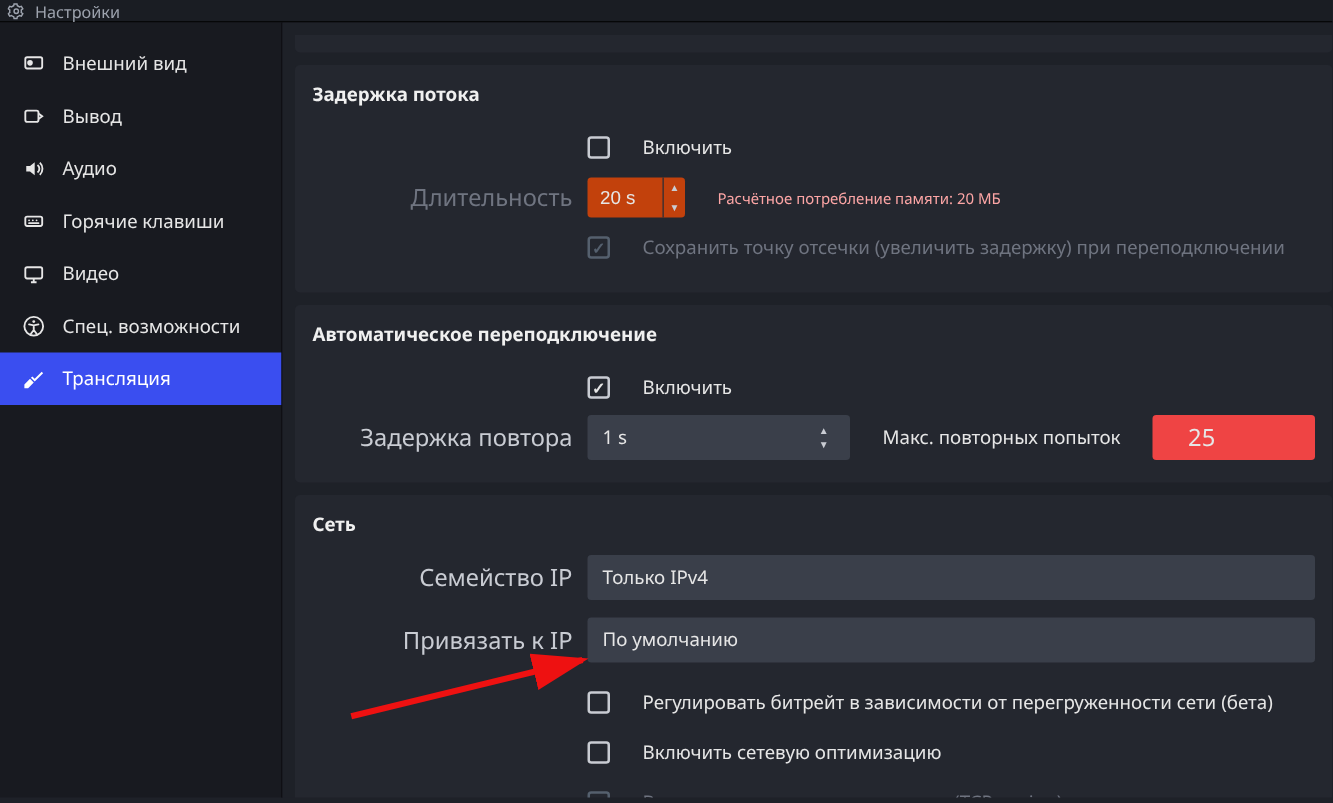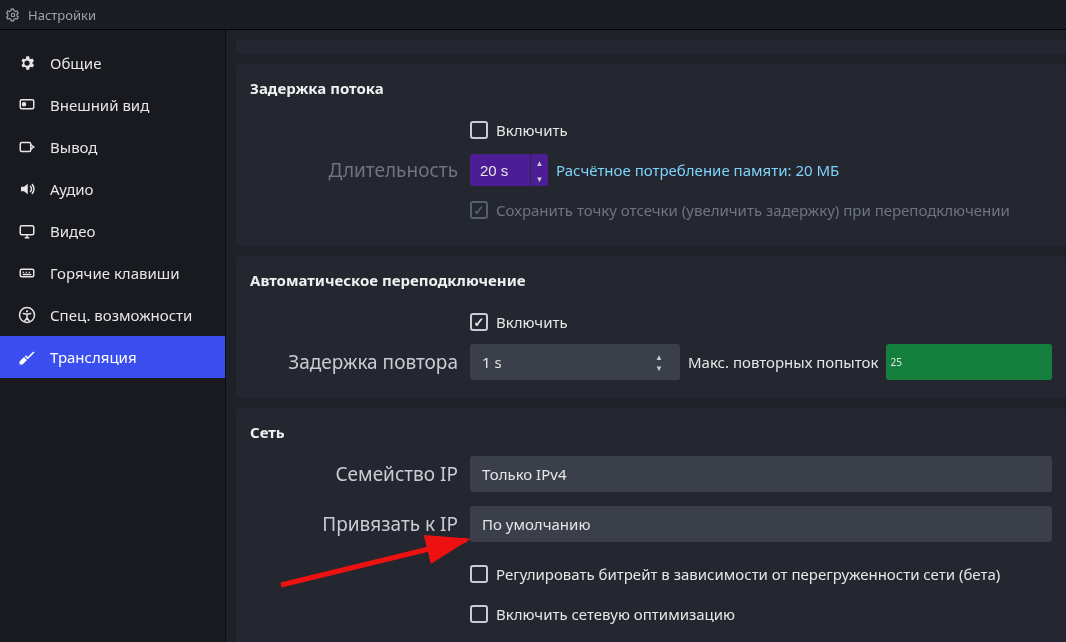--- a/index.html
+++ b/index.html
@@ -4,21 +4,21 @@
 <style>
   * { box-sizing: border-box; margin: 0; padding: 0; }
   html, body {
     width: 1066px; height: 642px; overflow: hidden;
     background: #1e2128; color: #e6e6e6;
     font-family: "Segoe UI", "Noto Sans", Arial, sans-serif;
     font-size: 15px;
   }
   .titlebar {
     display: flex; align-items: center; gap: 8px;
-    height: 30px; padding: 0 6px;
+    height: 18px; padding: 0 6px;
     color: #9da3ae; font-size: 13px;
     border-bottom: 1px solid #000;
     background: #1a1d23;
   }
   .titlebar .icon { width: 14px; height: 14px; display: inline-flex; }
   .body {
     display: flex; height: calc(642px - 22px);
   }
   .sidebar {
     width: 226px; flex: 0 0 226px;
@@ -71,65 +71,65 @@
     display: flex; align-items: center;
     min-height: 40px;
   }
   .form-label {
     width: 220px; flex: 0 0 220px;
     text-align: right; padding-right: 12px;
     color: #c9ccd3; font-size: 19px;
   }
   .form-label.dim, .dim { color: #6f7480; }
   .form-ctrl {
-    flex: 1; display: flex; align-items: center; gap: 8px;
+    flex: 1; display: flex; align-items: center; gap: 26px;
     color: #e6e6e6;
   }
   .checkbox {
     width: 18px; height: 18px; border: 2px solid #c9ccd3;
     border-radius: 3px; display: inline-flex;
     align-items: center; justify-content: center;
     flex: 0 0 18px;
   }
   .checkbox.dim { border-color: #55606e; }
   .checkbox.checked::after {
     content: "✓"; color: #e6e6e6; font-size: 13px; line-height: 1;
     font-weight: 700;
   }
   .checkbox.dim.checked::after { color: #55606e; }
   .cb-label { font-size: 15px; }
   .spin {
     display: flex; align-items: stretch;
-    background: #4c1d95; border-radius: 3px; height: 32px;
+    background: #c2410c; border-radius: 3px; height: 32px;
   }
   .spin input {
     background: transparent; border: none; color: #e6e6e6;
     padding: 0 10px; width: 60px; font-size: 15px; outline: none;
   }
   .spin-btns {
     display: flex; flex-direction: column; width: 18px;
     border-left: 1px solid #2a2d35;
   }
   .spin-btns span {
     flex: 1; display: flex; align-items: center; justify-content: center;
     font-size: 8px; color: #c9ccd3; cursor: pointer;
   }
-  .hint { color: #7dd3fc; font-size: 15px; }
+  .hint { color: #fca5a5; font-size: 12px; }
   .select {
     background: #3a3f4a; height: 36px; border-radius: 3px;
     display: flex; align-items: center; padding: 16px 12px;
     color: #e6e6e6; font-size: 15px;
   }
   .select.wide1 { width: 210px; }
   .select.flex1 { flex: 1; }
   .inline-label { color: #e6e6e6; font-size: 15px; white-space: nowrap; }
   .numbox {
-    background: #15803d; height: 36px; border-radius: 3px;
-    display: flex; align-items: center; padding: 0 4px;
-    color: #e6e6e6; font-size: 10px; min-width: 110px;
+    background: #ef4444; height: 36px; border-radius: 3px;
+    display: flex; align-items: center; padding: 0 28px;
+    color: #e6e6e6; font-size: 19px; min-width: 110px;
   }
   
   .arrow-wrap {
     position: absolute; pointer-events: none;
   }
   svg { display: block; }
 </style>
 </head>
 <body>
 
@@ -141,28 +141,20 @@
     </svg>
   </span>
   <span>Настройки</span>
 </div>
 
 <div class="body">
 
   <div class="sidebar">
     <div class="side-item">
       <span class="icon">
-        <svg viewBox="0 0 24 24" width="18" height="18" fill="#e6e6e6">
-            <path d="M19.4 13a7.5 7.5 0 0 0 0-2l2-1.6-2-3.4-2.4.9a7.5 7.5 0 0 0-1.7-1L15 3h-4l-.3 2.9a7.5 7.5 0 0 0-1.7 1l-2.4-.9-2 3.4 2 1.6a7.5 7.5 0 0 0 0 2l-2 1.6 2 3.4 2.4-.9c.5.4 1.1.7 1.7 1L11 21h4l.3-2.9c.6-.3 1.2-.6 1.7-1l2.4.9 2-3.4-2-1.6zM12 15.5A3.5 3.5 0 1 1 12 8.5a3.5 3.5 0 0 1 0 7z"></path>
-          </svg>
-      </span>
-      <span>Общие</span>
-    </div>
-    <div class="side-item">
-      <span class="icon">
         <svg viewBox="0 0 24 24" width="18" height="18" fill="none" stroke="#e6e6e6" stroke-width="2">
             <rect x="3" y="5" width="18" height="12" rx="2"></rect>
             <circle cx="8" cy="11" r="2" fill="#e6e6e6"></circle>
           </svg>
       </span>
       <span>Внешний вид</span>
     </div>
     <div class="side-item">
       <span class="icon">
         <svg viewBox="0 0 24 24" width="18" height="18" fill="none" stroke="#e6e6e6" stroke-width="2">
@@ -177,34 +169,34 @@
         <svg viewBox="0 0 24 24" width="18" height="18" fill="#e6e6e6">
             <path d="M4 9v6h4l5 4V5L8 9H4z"></path>
             <path d="M16 8a5 5 0 0 1 0 8M18.5 5.5a9 9 0 0 1 0 13" fill="none" stroke="#e6e6e6" stroke-width="2"></path>
           </svg>
       </span>
       <span>Аудио</span>
     </div>
     <div class="side-item">
       <span class="icon">
         <svg viewBox="0 0 24 24" width="18" height="18" fill="none" stroke="#e6e6e6" stroke-width="2">
+            <rect x="3" y="7" width="18" height="10" rx="2"></rect>
+            <path d="M7 11h.01M11 11h.01M15 11h.01M7 14h10" stroke-linecap="round"></path>
+          </svg>
+      </span>
+      <span>Горячие клавиши</span>
+    </div>
+    <div class="side-item">
+      <span class="icon">
+        <svg viewBox="0 0 24 24" width="18" height="18" fill="none" stroke="#e6e6e6" stroke-width="2">
             <rect x="3" y="5" width="18" height="12" rx="2"></rect>
             <path d="M9 21h6M12 17v4"></path>
           </svg>
       </span>
       <span>Видео</span>
-    </div>
-    <div class="side-item">
-      <span class="icon">
-        <svg viewBox="0 0 24 24" width="18" height="18" fill="none" stroke="#e6e6e6" stroke-width="2">
-            <rect x="3" y="7" width="18" height="10" rx="2"></rect>
-            <path d="M7 11h.01M11 11h.01M15 11h.01M7 14h10" stroke-linecap="round"></path>
-          </svg>
-      </span>
-      <span>Горячие клавиши</span>
     </div>
     <div class="side-item">
       <span class="icon">
         <svg viewBox="0 0 24 24" width="18" height="18" fill="#e6e6e6">
             <circle cx="12" cy="12" r="10" fill="none" stroke="#e6e6e6" stroke-width="2"></circle>
             <circle cx="12" cy="7" r="1.5"></circle>
             <path d="M7 10l5 1 5-1M12 11v5l-3 4M12 16l3 4" fill="none" stroke="#e6e6e6" stroke-width="2" stroke-linecap="round"></path>
           </svg>
       </span>
       <span>Спец. возможности</span>

